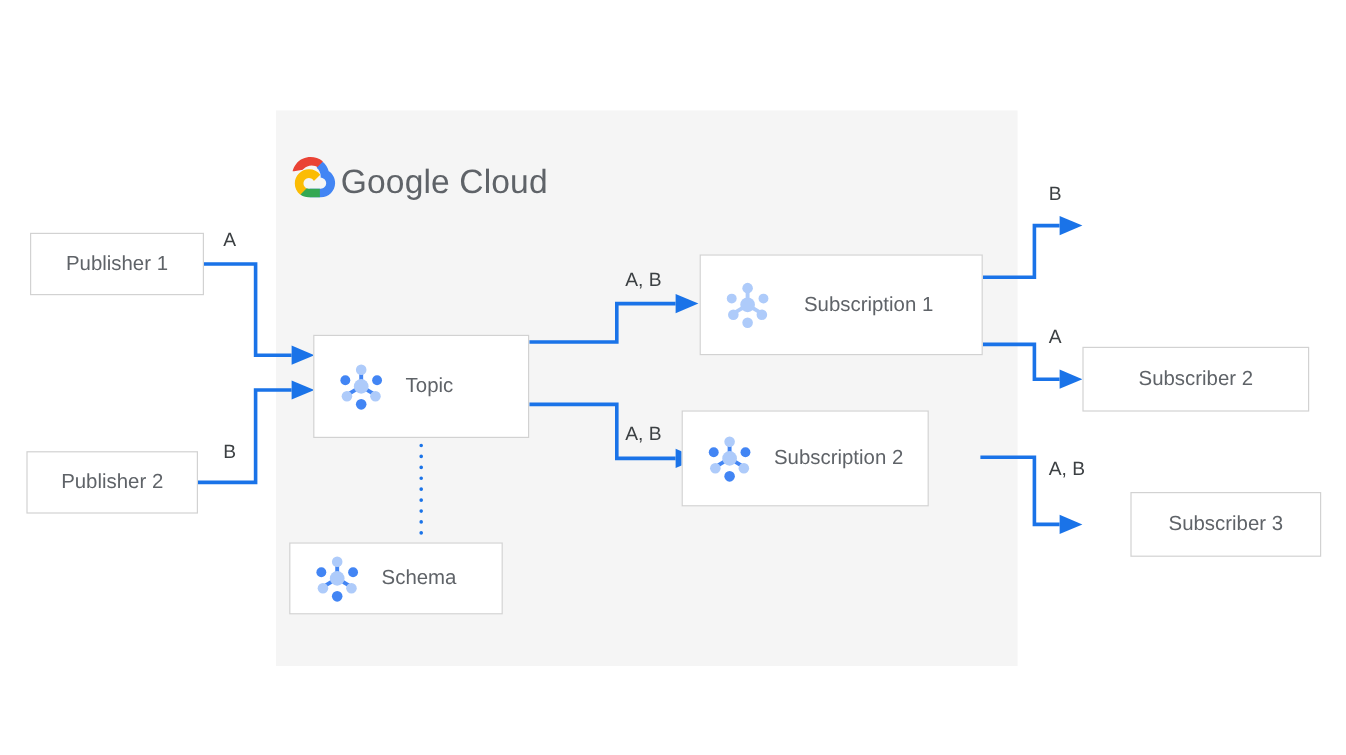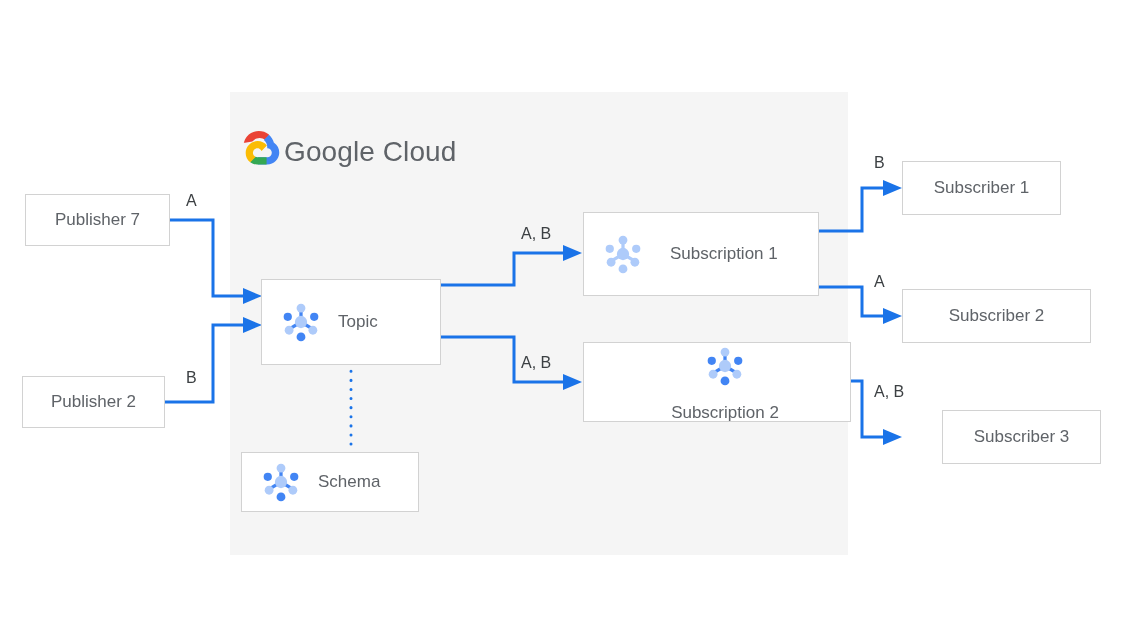--- a/index.html
+++ b/index.html
@@ -111,21 +111,21 @@
 
   <div class="edge-label" style="left:186px;top:193px;">A</div>
   <div class="edge-label" style="left:186px;top:370px;">B</div>
   <div class="edge-label" style="left:521px;top:226px;">A, B</div>
   <div class="edge-label" style="left:521px;top:355px;">A, B</div>
   <div class="edge-label" style="left:874px;top:155px;">B</div>
   <div class="edge-label" style="left:874px;top:274px;">A</div>
   <div class="edge-label" style="left:874px;top:384px;">A, B</div>
 
   <div class="node center" style="left:25px;top:194px;width:145px;height:52px;">
-    <span class="node-label">Publisher 7</span>
+    <span class="node-label">Publisher 1</span>
   </div>
 
   <div class="node center" style="left:22px;top:376px;width:143px;height:52px;">
     <span class="node-label">Publisher 2</span>
   </div>
 
   <div class="node with-icon" style="left:261px;top:267px;width:180px;height:86px;margin-top:12px;">
     <svg class="psicon" viewBox="0 0 48 48">
       <line x1="24" y1="24" x2="24" y2="11" stroke="#4285f4" stroke-width="3.4"></line>
       <line x1="24" y1="24" x2="12.5" y2="31" stroke="#4285f4" stroke-width="3.4"></line>
@@ -166,39 +166,36 @@
       <circle cx="24" cy="9.5" r="4.6" fill="#aecbfa"></circle>
       <circle cx="10.2" cy="18.6" r="4.3" fill="#aecbfa"></circle>
       <circle cx="37.8" cy="18.6" r="4.3" fill="#aecbfa"></circle>
       <circle cx="11.6" cy="32.6" r="4.6" fill="#aecbfa"></circle>
       <circle cx="36.4" cy="32.6" r="4.6" fill="#aecbfa"></circle>
       <circle cx="24" cy="39.6" r="4.6" fill="#aecbfa"></circle>
     </svg>
     <span class="node-label">Subscription 1</span>
   </div>
 
-  <div class="node with-icon" style="left:583px;top:342px;width:268px;height:80px;flex-direction:column;">
+  <div class="node with-icon" style="left:568px;top:342px;width:206px;height:80px;">
     <svg class="psicon" viewBox="0 0 48 48">
       <line x1="24" y1="24" x2="24" y2="11" stroke="#4285f4" stroke-width="3.4"></line>
       <line x1="24" y1="24" x2="12.5" y2="31" stroke="#4285f4" stroke-width="3.4"></line>
       <line x1="24" y1="24" x2="35.5" y2="31" stroke="#4285f4" stroke-width="3.4"></line>
       <circle cx="24" cy="24" r="6.4" fill="#aecbfa"></circle>
       <circle cx="24" cy="9.5" r="4.6" fill="#aecbfa"></circle>
       <circle cx="10.2" cy="18.6" r="4.3" fill="#4285f4"></circle>
       <circle cx="37.8" cy="18.6" r="4.3" fill="#4285f4"></circle>
       <circle cx="11.6" cy="32.6" r="4.6" fill="#aecbfa"></circle>
       <circle cx="36.4" cy="32.6" r="4.6" fill="#aecbfa"></circle>
       <circle cx="24" cy="39.6" r="4.6" fill="#4285f4"></circle>
     </svg>
     <span class="node-label">Subscription 2</span>
   </div>
 
-  <div class="node center" style="left:902px;top:161px;width:159px;height:54px;">
-    <span class="node-label">Subscriber 1</span>
-  </div>
 
   <div class="node center" style="left:902px;top:289px;width:189px;height:54px;">
     <span class="node-label">Subscriber 2</span>
   </div>
 
   <div class="node center" style="left:942px;top:410px;width:159px;height:54px;">
     <span class="node-label">Subscriber 3</span>
   </div>
 
 </div>

